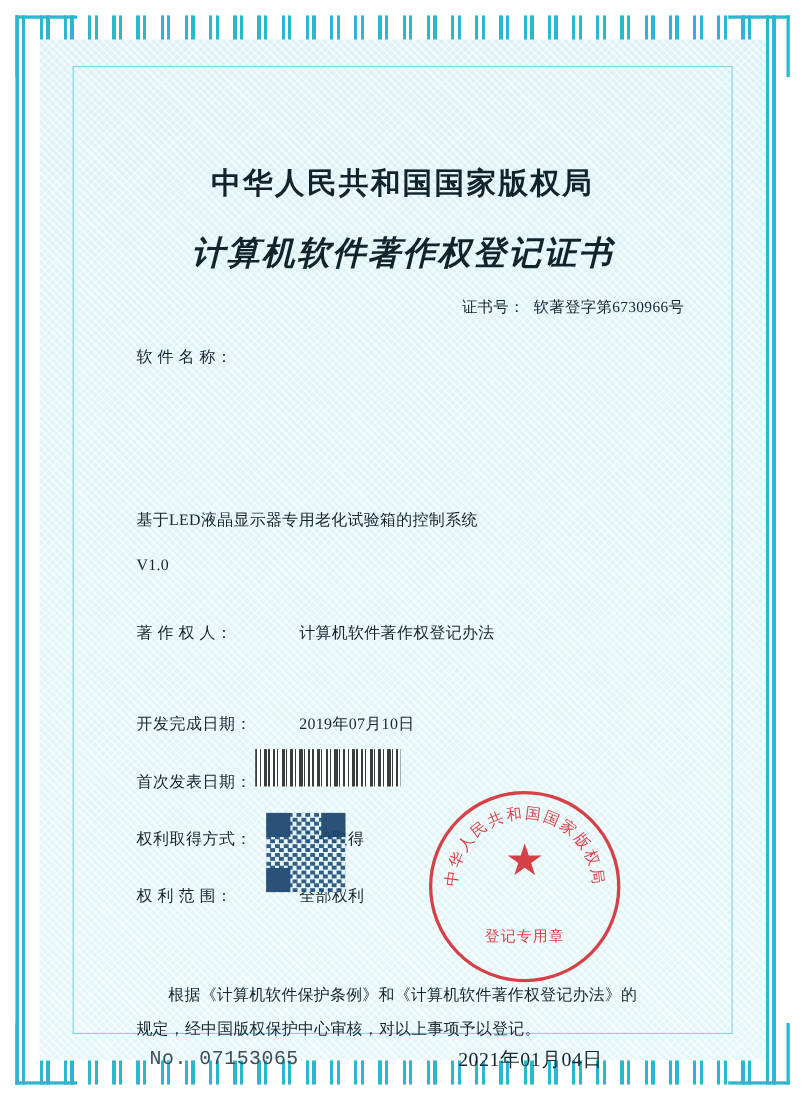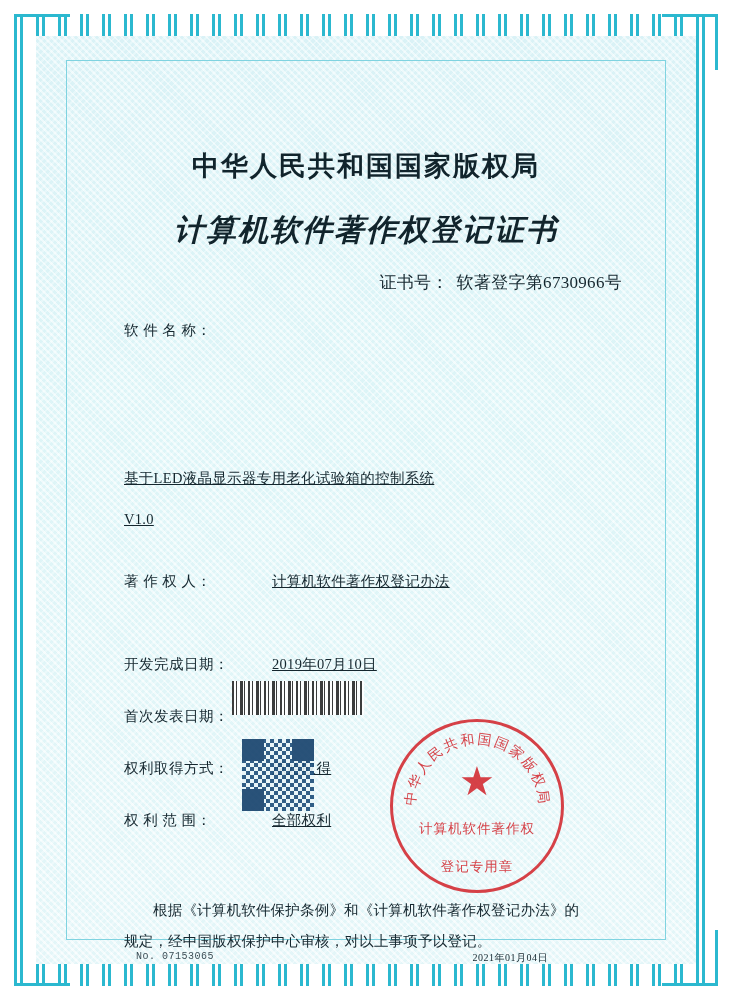--- a/index.html
+++ b/index.html
@@ -116,21 +116,21 @@
     letter-spacing: 2px;
     font-weight: bold;
     color: #11242c;
     margin-top: 26px;
     font-family: "Liberation Serif", serif;
     font-style: italic;
   }
 
   .cert-no {
     text-align: right;
-    font-size: 17px;
+    font-size: 14px;
     margin-top: 20px;
     padding-right: 8px;
     color: #14262e;
     letter-spacing: 0.3px;
   }
   .cert-no .lbl { margin-right: 8px; }
 
   .fields {
     margin-top: 26px;
     padding-left: 22px;
@@ -150,21 +150,20 @@
     color: #14262e;
     letter-spacing: 0.5px;
     font-weight: normal;
     white-space: nowrap;
   }
 
   .field-value {
     flex: 1;
     color: #14262e;
     letter-spacing: 0.3px;
-    text-decoration: underline;
   }
   .field-value .ver {
     display: block;
     margin-top: 19px;
   }
 
   .gap-lg { height: 40px; }
   .gap-md { height: 30px; }
   .gap-sm { height: 22px; }
 
@@ -250,31 +249,31 @@
   }
   .seal .line1, .seal .line2 {
     position: absolute;
     width: 100%;
     text-align: center;
     font-size: 13.5px;
     letter-spacing: 1px;
     font-family: "Liberation Serif", serif;
   }
   .seal .line1 { top: 98px; }
-  .seal .line2 { top: 136px; }
+  .seal .line2 { top: 120px; }
 
   .footer {
     position: absolute;
     left: 34px;
     right: 18px;
     top: 845px;
     display: flex;
     justify-content: space-between;
-    align-items: flex-start;
-    font-size: 10px;
+    align-items: center;
+    font-size: 18px;
     color: #2a3b43;
   }
   .footer .serial {
     font-family: "Liberation Mono", monospace;
     letter-spacing: 0.5px;
     color: #3c4d55;
   }
   .footer .date {
     letter-spacing: 0.5px;
     color: #14262e;
@@ -369,21 +368,20 @@
         <div class="seal">
           <svg class="arc-text" viewBox="0 0 168 168">
             <defs>
               <path id="sealArc" d="M 22,84 A 62,62 0 0 1 146,84"></path>
             </defs>
             <text font-size="14" fill="#d2232a" letter-spacing="2.2" font-family="Liberation Serif, serif">
               <textPath href="#sealArc" startOffset="50%" text-anchor="middle">中华人民共和国国家版权局</textPath>
             </text>
           </svg>
           <div class="star">★</div>
-          <div class="line1">计算机软件著作权</div>
           <div class="line2">登记专用章</div>
         </div>
 
       </div>
 
       <div class="footer">
         <div class="serial">
           <span>No.</span>
           <span>07153065</span>
         </div>

